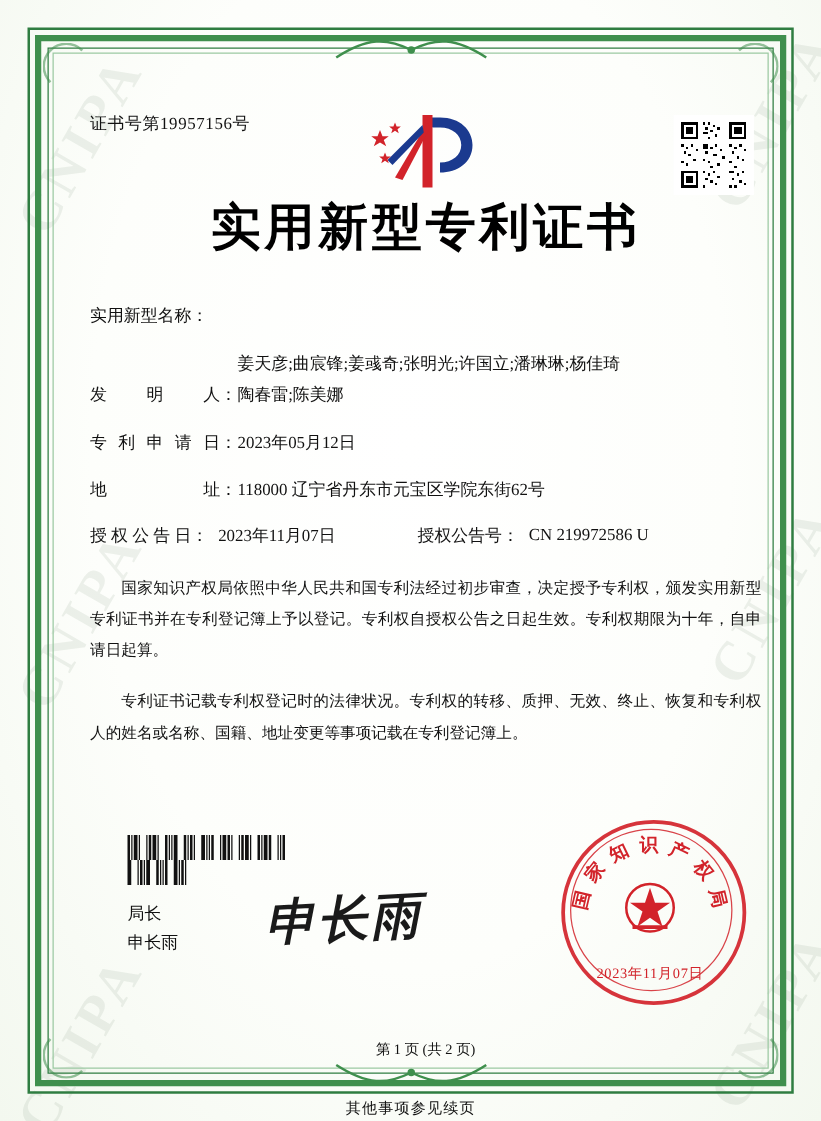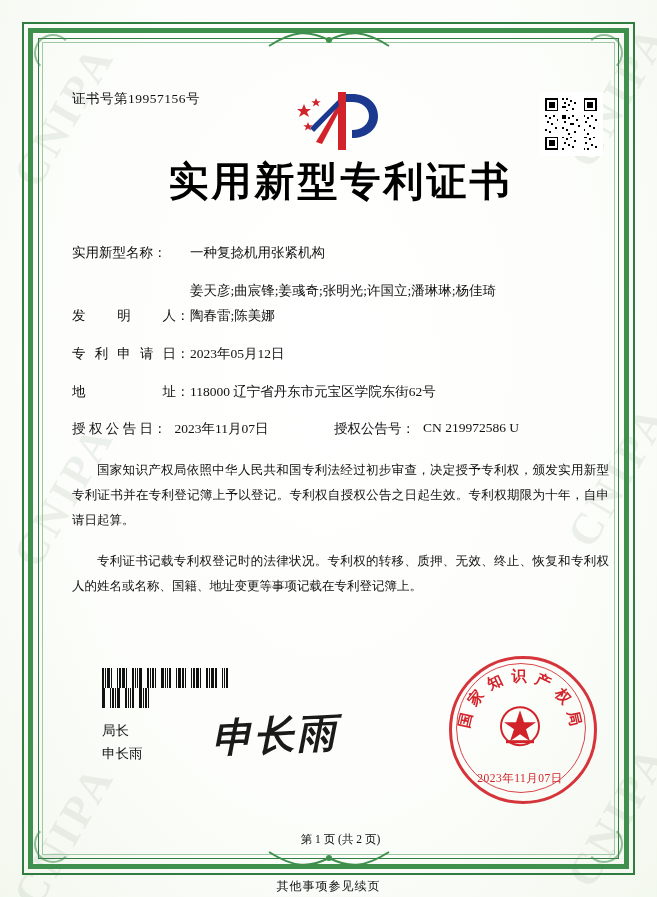--- a/index.html
+++ b/index.html
@@ -428,21 +428,20 @@
           <rect x="23" y="27" width="1" height="1"></rect>
       </g>
     </svg>
 
     <h1 class="title">实用新型专利证书</h1>
 
     <div class="fields">
 
       <div class="field-row">
         <div class="field-label">实用新型名称：</div>
-        <div class="field-value">一种复捻机用张紧机构</div>
       </div>
 
       <div class="field-row">
         <div class="field-label">
           <span class="lbl-spread">发明人</span>：
         </div>
         <div class="field-value">
           <span>姜天彦;曲宸锋;姜彧奇;张明光;许国立;潘琳琳;杨佳琦</span>
           <span class="second-line">陶春雷;陈美娜</span>
         </div>

